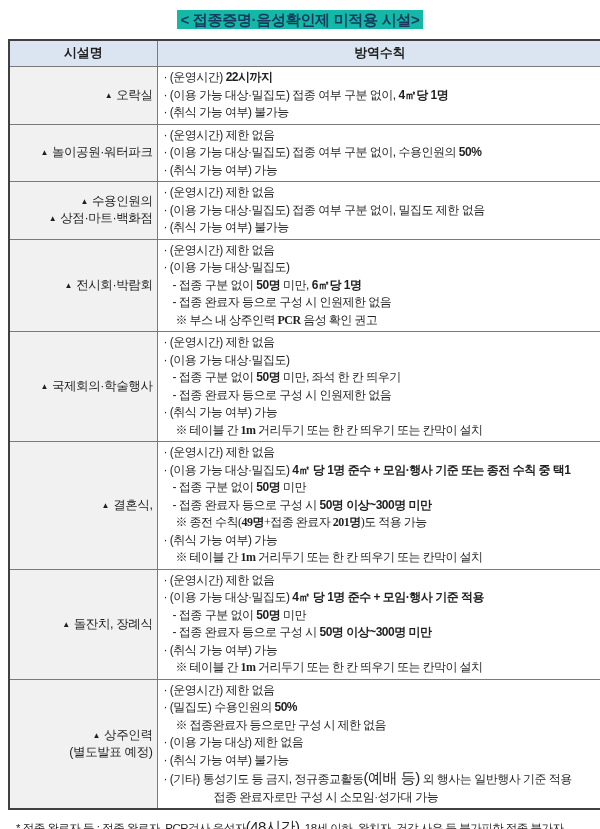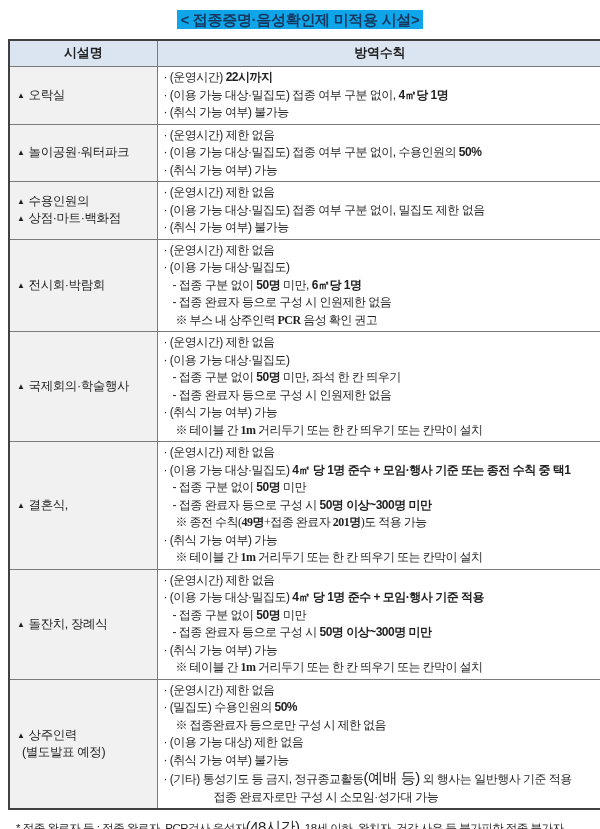--- a/index.html
+++ b/index.html
@@ -8,21 +8,21 @@
     background: #ffffff;
     color: #1f1f1f;
     font-family: "Liberation Sans", "DejaVu Sans", sans-serif;
     overflow: hidden;
   }
   .page { padding: 9px 8px 0 8px; }
 
   
   .doc-title { text-align: center; margin: 2px 0 9px 0; }
   .doc-title .hl {
-    background: #0ea5e9;
+    background: #14b8a6;
     color: #17375e;
     font-weight: bold;
     font-size: 15px;
     letter-spacing: -0.3px;
     padding: 1px 3px;
   }
 
   
   table.facility-table {
     width: 596px;
@@ -45,20 +45,21 @@
   td.name-cell {
     background: #f1f1f1;
     vertical-align: middle;
     padding: 3px 4px 3px 7px;
   }
   .name-line {
     font-size: 12.5px;
     line-height: 17px;
     letter-spacing: -0.4px;
     white-space: nowrap;
+    text-align: right;
   }
   .name-line.no-marker { padding-left: 5px; }
   .tri { font-size: 8px; margin-right: 4px; vertical-align: 1px; color: #1f1f1f; }
 
   td.rules-cell {
     background: #ffffff;
     vertical-align: middle;
     padding: 2px 2px 2px 4px;
   }
   .rule-line {

